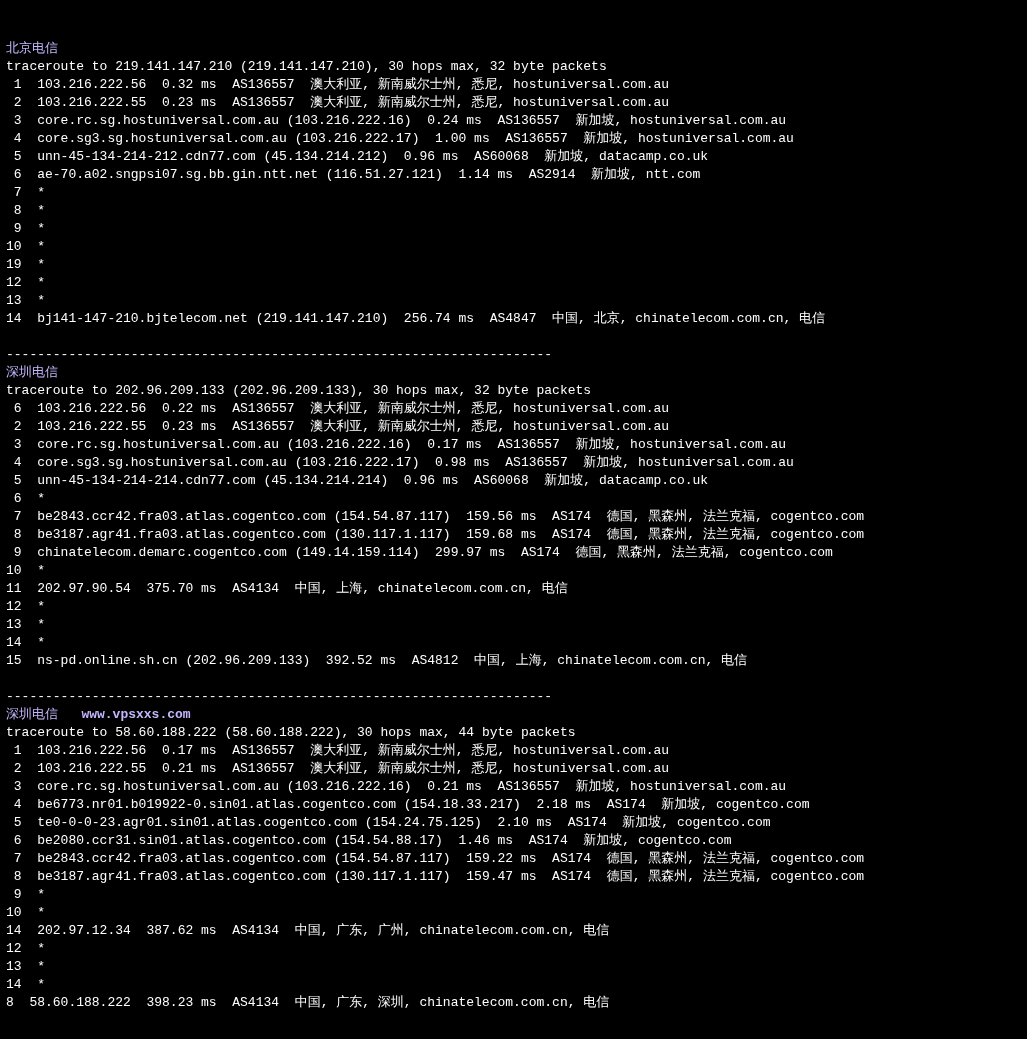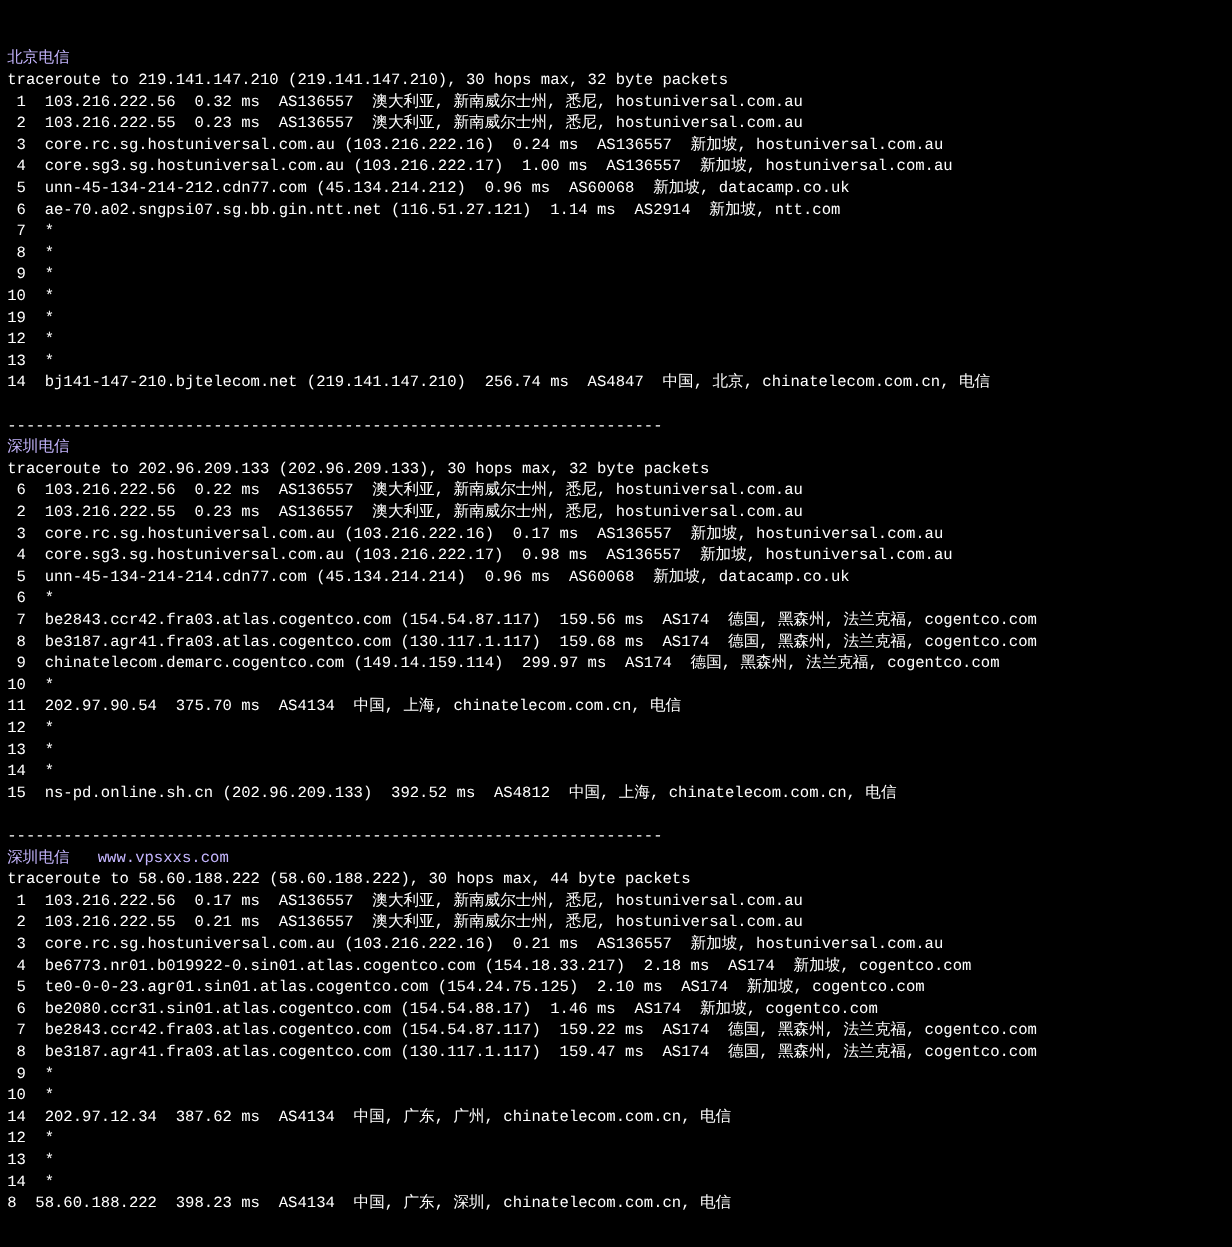--- a/index.html
+++ b/index.html
@@ -1,18 +1,18 @@
 <!DOCTYPE html>
 <html><head>
 <meta charset="utf-8">
 <style>
   html,body{margin:0;padding:0;background:#000;color:#fff;font-family:"Consolas","Menlo","Courier New",monospace;font-size:13px;line-height:18px;}
   .terminal{padding:4px 6px;white-space:pre;}
   .title-row{color:#c4b5fd;}
-  .watermark{font-weight:normal;}
+  .watermark{font-weight:bold;}
 </style>
 </head>
 <body>
 <div class="terminal">
 
 <div id="content"><span class="title-row">北京电信</span>
 <span>traceroute to 219.141.147.210 (219.141.147.210), 30 hops max, 32 byte packets</span>
 <span> 1  103.216.222.56  0.32 ms  AS136557  澳大利亚, 新南威尔士州, 悉尼, hostuniversal.com.au</span>
 <span> 2  103.216.222.55  0.23 ms  AS136557  澳大利亚, 新南威尔士州, 悉尼, hostuniversal.com.au</span>
 <span> 3  core.rc.sg.hostuniversal.com.au (103.216.222.16)  0.24 ms  AS136557  新加坡, hostuniversal.com.au</span>

